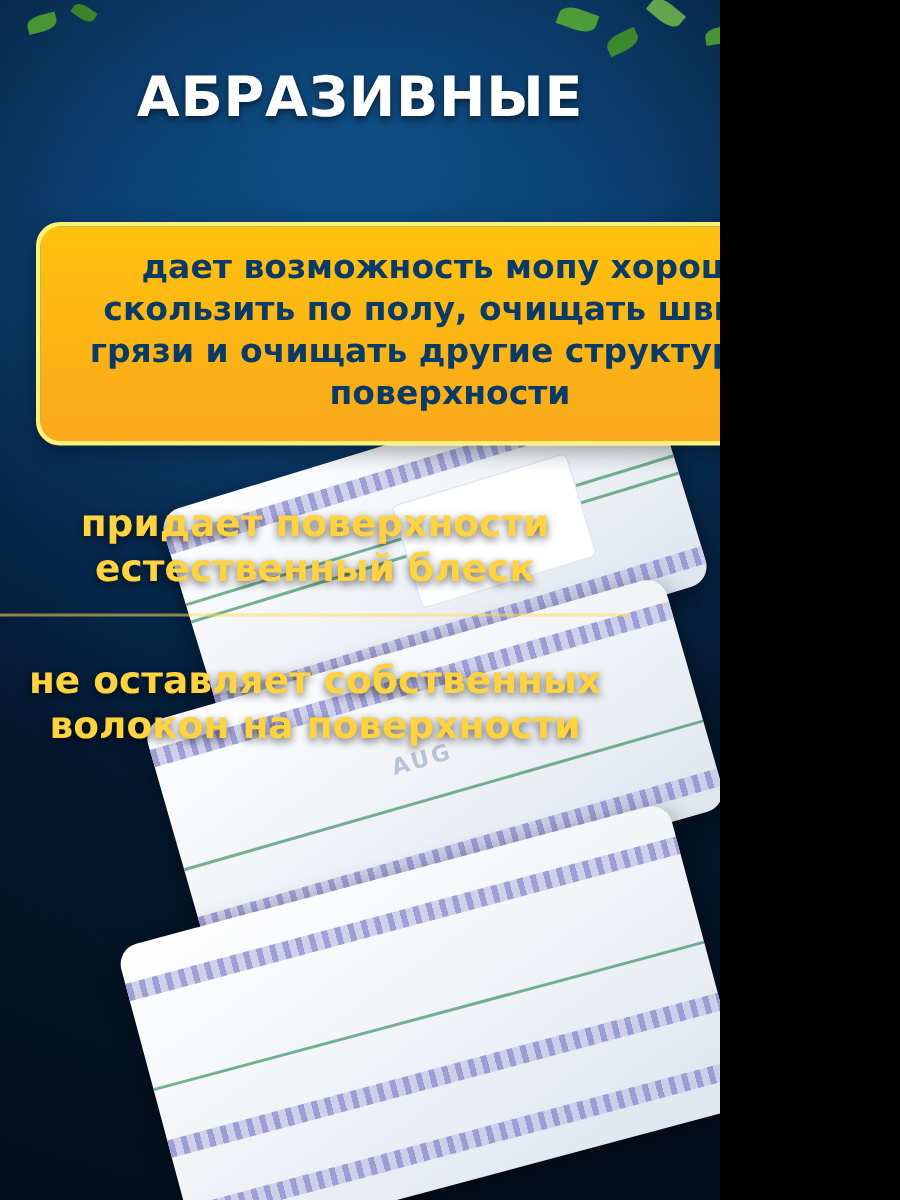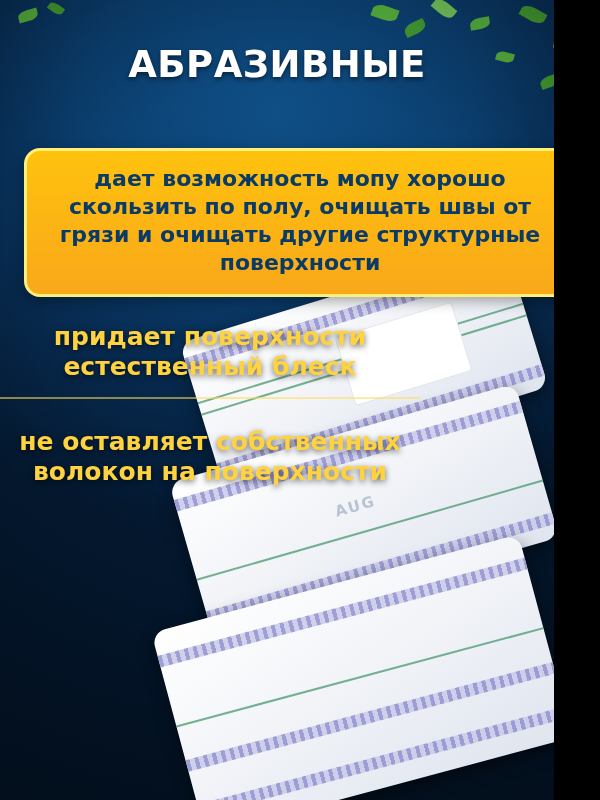--- a/index.html
+++ b/index.html
@@ -5,27 +5,26 @@
   html, body {
     margin: 0;
     padding: 0;
     background: #000;
   }
   body {
     font-family: "DejaVu Sans", sans-serif;
   }
   .poster {
     position: relative;
-    width: 528px;
+    width: 480px;
     height: 800px;
     overflow: hidden;
     background:
       radial-gradient(ellipse 520px 420px at 50% 14%, #0f4f86 0%, #0b3f70 38%, #072a4f 65%, #041a33 100%),
       linear-gradient(180deg, #0a4a7d 0%, #083a66 25%, #052540 55%, #02172c 80%, #010d1c 100%);
-    padding-left: 26px;
   }
   .vignette {
     position: absolute;
     inset: 0;
     background: radial-gradient(ellipse 640px 560px at 50% 35%, rgba(0,0,0,0) 35%, rgba(0,0,0,0.45) 100%);
     pointer-events: none;
   }
 
   
   .leaf {
@@ -151,21 +150,21 @@
     text-align: center;
     color: #ffd23f;
     font-size: 25px;
     font-weight: bold;
     line-height: 1.18;
     text-shadow: 0 2px 6px rgba(0,0,0,0.6);
   }
   .benefit.last {
     border-bottom: none;
   }
-  .b1 { margin-top: 4px; }
+  .b1 { margin-top: 16px; }
   .b2 { margin-top: 62px; }
   .b3 { margin-top: 28px; }
 </style>
 </head>
 <body>
 
 <div class="poster">
 
   <div class="leaf" style="left:372px; top:6px; width:26px; height:14px; transform:rotate(20deg);"></div>
   <div class="leaf l2" style="left:404px; top:22px; width:22px; height:12px; transform:rotate(-25deg);"></div>

